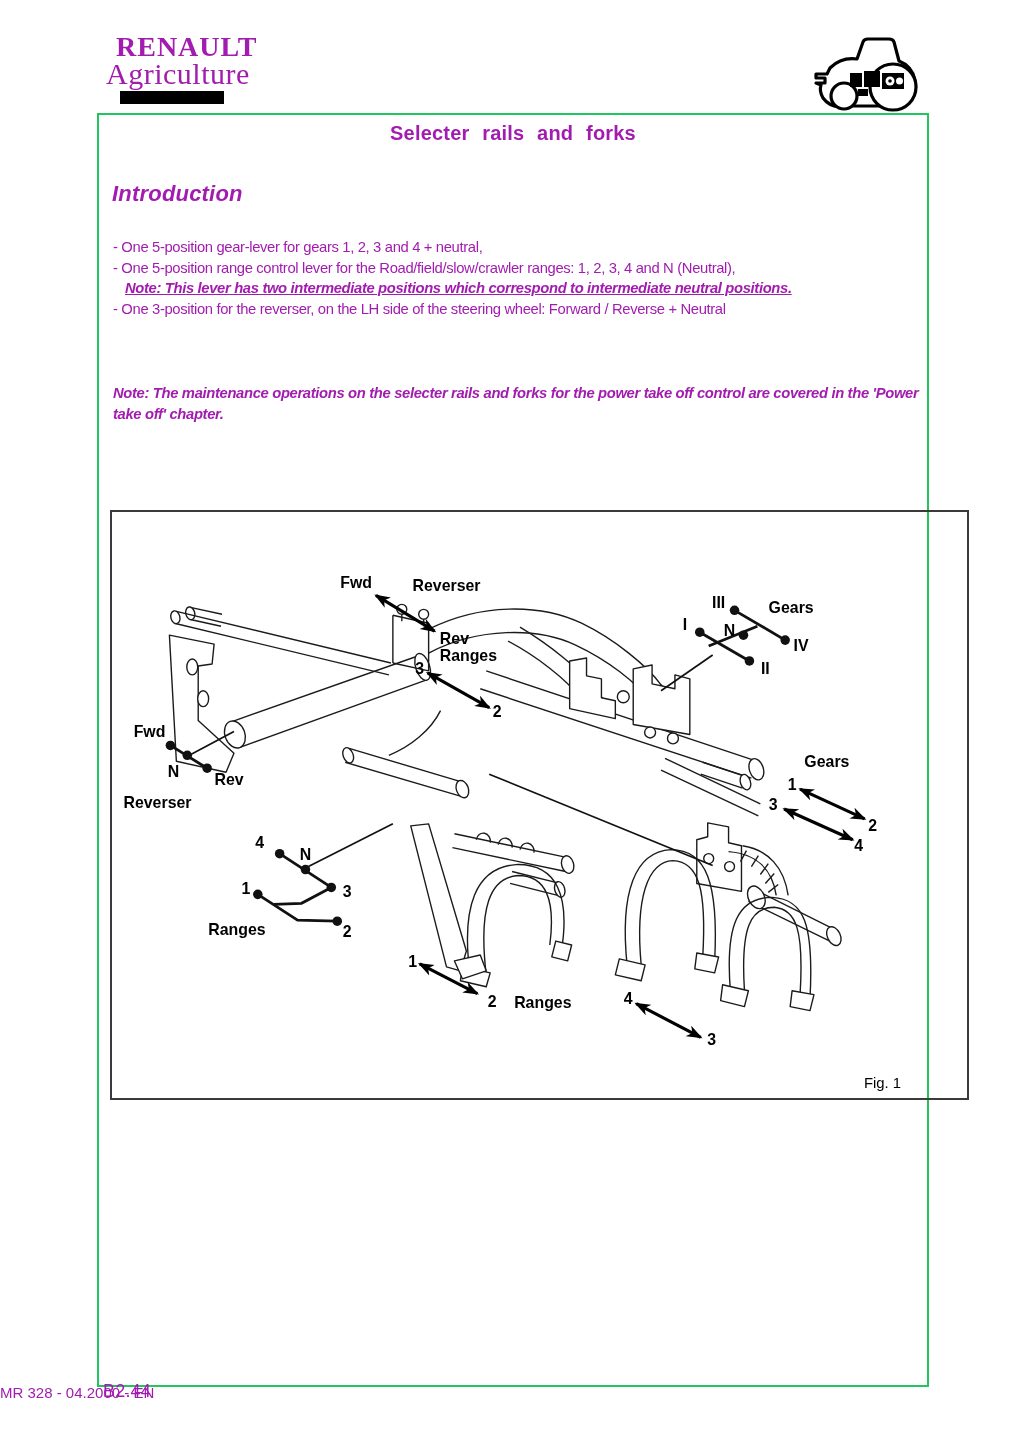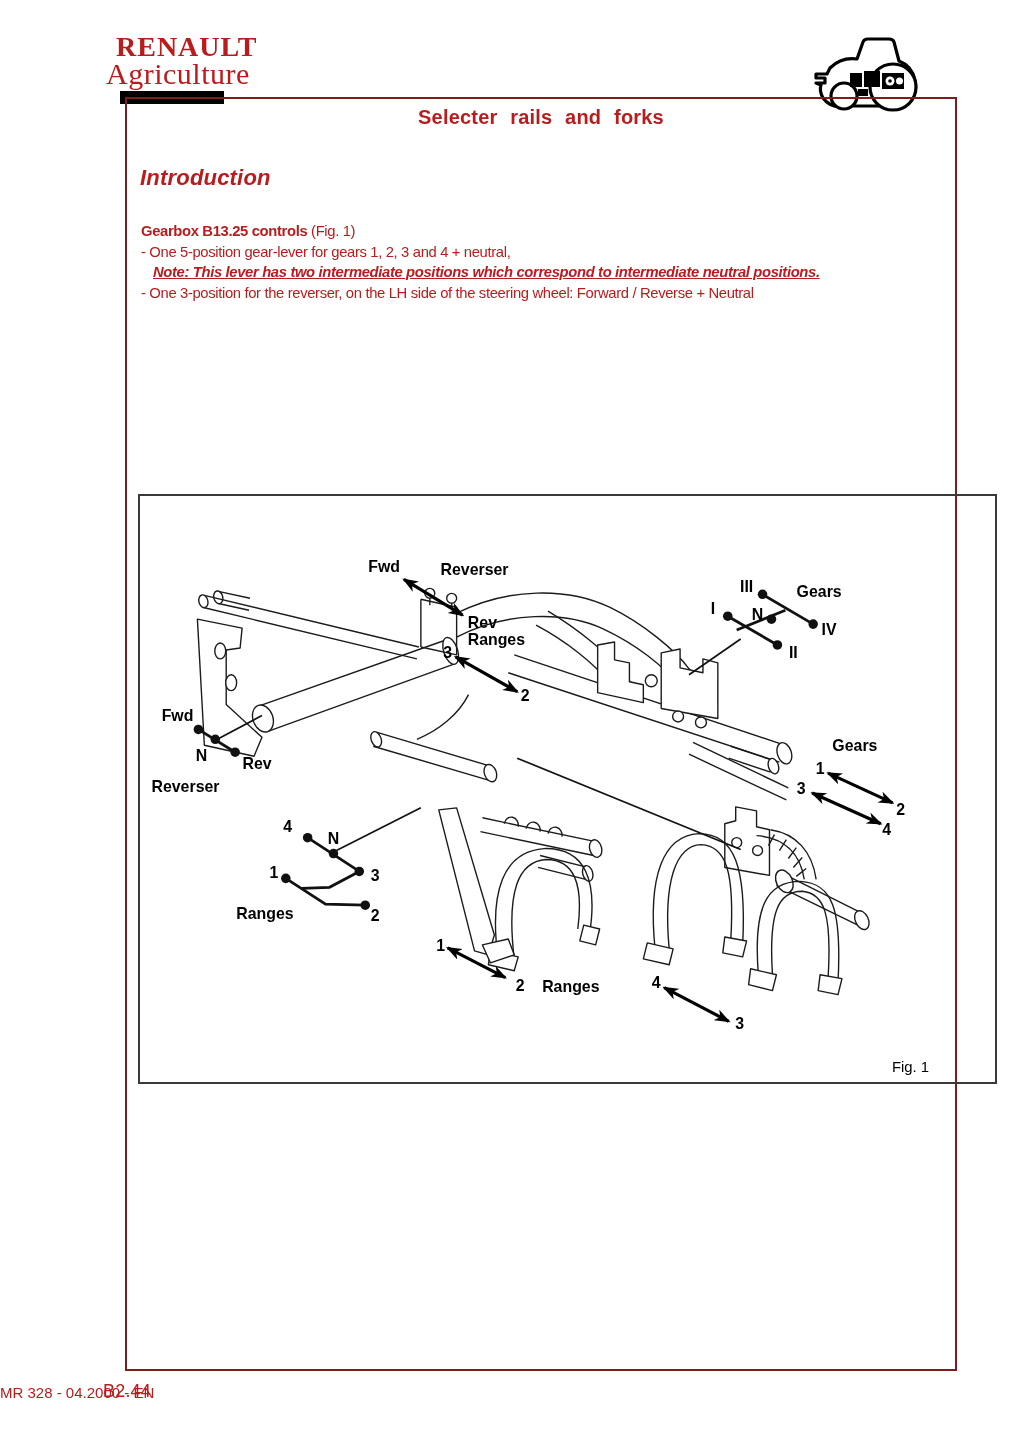--- a/index.html
+++ b/index.html
@@ -1,26 +1,26 @@
 <!DOCTYPE html>
 <html><head>
 <meta charset="utf-8">
 <style>
   html,body{margin:0;padding:0;background:#e8e8e8;}
   .page{position:relative;width:1024px;height:1449px;background:#ffffff;
-        font-family:"Liberation Sans",sans-serif;color:#b91c1c;overflow:hidden;margin:0 auto;}
+        font-family:"Liberation Sans",sans-serif;color:#a21caf;overflow:hidden;margin:0 auto;}
   
   .logo{position:absolute;left:106px;top:34px;}
   .logo-l1{font-family:"Liberation Serif",serif;font-weight:bold;font-size:28px;letter-spacing:1px;line-height:26px;margin-left:10px;}
   .logo-l2{font-family:"Liberation Serif",serif;font-size:30px;line-height:28px;letter-spacing:0.5px;}
   .logo-bar{width:104px;height:13px;background:#000;margin:3px 0 0 14px;}
   
   .tractor{position:absolute;left:806px;top:26px;width:120px;height:92px;}
   
-  .main-box{position:absolute;left:97px;top:97px;width:828px;height:1270px;border:2px solid #7f1d1d;margin-left:28px;}
+  .main-box{position:absolute;left:97px;top:113px;width:828px;height:1270px;border:2px solid #22c55e;}
   .title{position:absolute;left:0;top:7px;width:100%;text-align:center;
          font-size:20px;font-weight:bold;word-spacing:7px;letter-spacing:0.2px;}
   .h-intro{position:absolute;left:13px;top:66px;font-size:22px;font-weight:bold;letter-spacing:0.2px;font-style:italic;}
   .intro{position:absolute;left:14px;top:122px;width:806px;font-size:14.8px;line-height:20.5px;letter-spacing:-0.35px;}
   .intro .line{white-space:nowrap;}
   .indent{padding-left:12px;text-decoration:underline;}
   .bi{font-weight:bold;font-style:italic;}
   .b{font-weight:bold;}
   .note-para{position:absolute;left:14px;top:268px;width:812px;font-size:14.8px;line-height:20.5px;
              letter-spacing:-0.35px;font-weight:bold;font-style:italic;}
@@ -60,26 +60,27 @@
       <circle cx="84" cy="55" r="1.8" fill="#000"></circle>
       <circle cx="93.5" cy="55" r="3.5" fill="#fff"></circle>
     </g>
   </svg>
 
   <div class="main-box">
     <div class="title">Selecter rails and forks</div>
     <div class="h-intro">Introduction</div>
 
     <div class="intro">
-      <div class="line"><span class="b">Gearbox B13.25 controls</span><span> (Fig. 1)</span></div>
       <div class="line">-  One 5-position gear-lever for gears 1, 2, 3 and 4 + neutral,</div>
+      <div class="line">-  One 5-position range control lever for the Road/field/slow/crawler ranges: 1, 2, 3, 4 and N (Neutral),</div>
       <div class="line indent bi">Note: This lever has two intermediate positions which correspond to intermediate neutral positions.</div>
       <div class="line">-  One 3-position for the reverser, on the LH side of the steering wheel: Forward / Reverse + Neutral</div>
     </div>
 
+    <div class="note-para">Note: The maintenance operations on the selecter rails and forks for the power take off control are covered in the 'Power take off' chapter.</div>
 
     <div class="fig-box">
       <svg width="815" height="582" viewBox="0 0 819 586">
         <defs>
           <marker id="mA" markerUnits="userSpaceOnUse" markerWidth="17" markerHeight="13" refX="14" refY="6" orient="auto-start-reverse">
             <path d="M0,0 L16,6 L0,12 L4.5,6 Z" fill="#000"></path>
           </marker>
         </defs>
 
         <g stroke="#1b1b1b" stroke-width="1.4" fill="none" stroke-linejoin="round">

